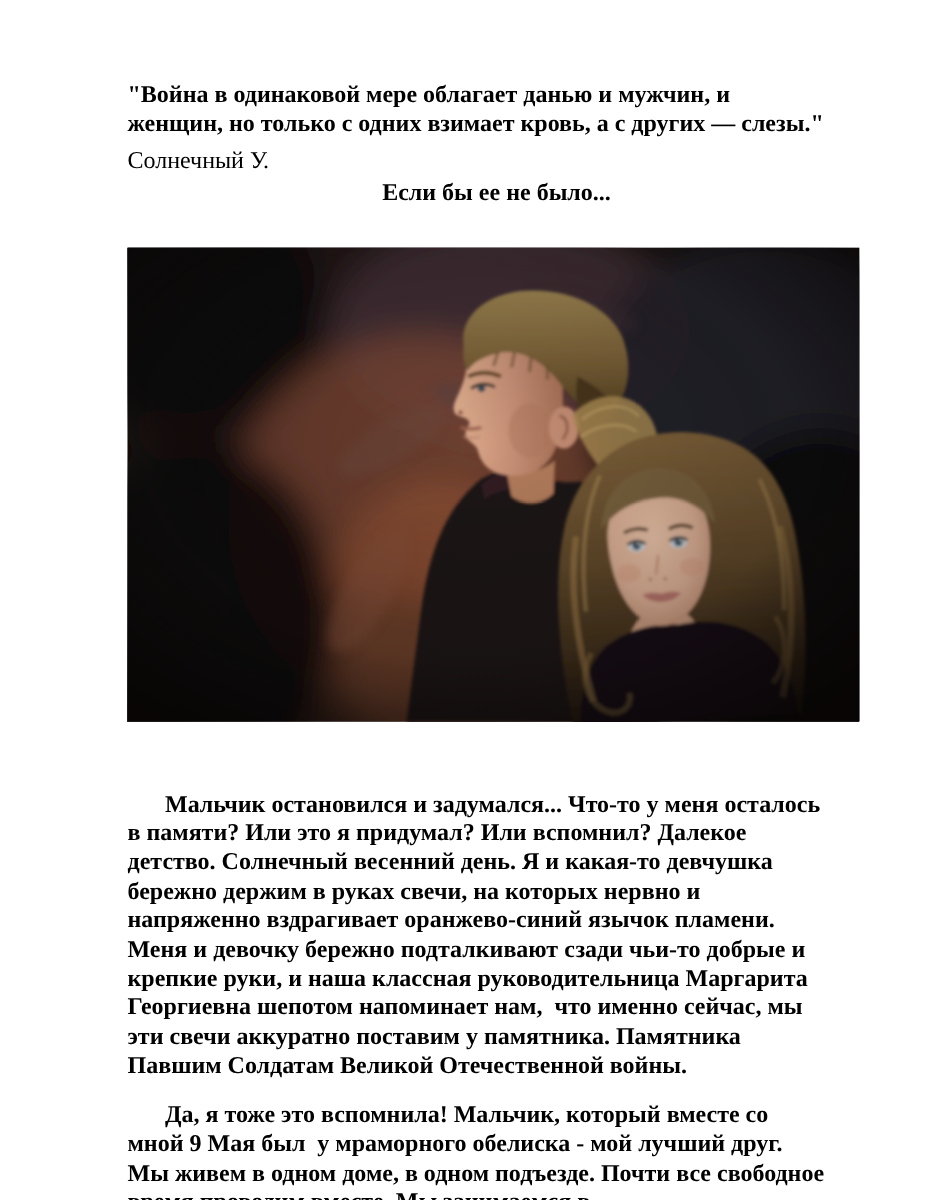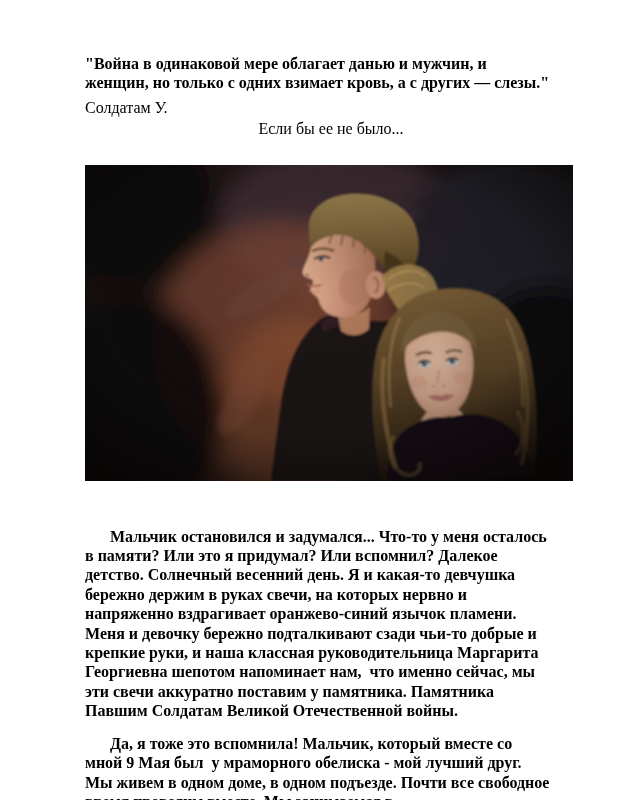--- a/index.html
+++ b/index.html
@@ -8,37 +8,37 @@
     font-family:"Liberation Serif","DejaVu Serif",serif;
     overflow:hidden;
   }
   .page{padding:54px 66px 0 85px;}
   .quote{
     font-weight:bold;font-size:16px;line-height:19.4px;
     margin:0 0 5px 0;
   }
   .author{font-size:16px;line-height:19.4px;margin:0 0 2px 0;}
   .title{
-    font-weight:normal;font-size:16px;line-height:19.4px;
+    font-weight:bold;font-size:16px;line-height:19.4px;
     text-align:center;text-indent:25px;margin:0 0 26px 0;
   }
   figure.portrait{margin:0 0 46px 0;width:488px;height:316px;}
   figure.portrait svg{display:block;}
   .para{
     font-size:16px;line-height:19.4px;margin:0 0 13px 0;
     text-indent:25px;white-space:pre-wrap;font-weight:bold;
   }
 </style>
 </head>
 <body>
 
 <div class="page">
 
   <p class="quote">"Война в одинаковой мере облагает данью и мужчин, и женщин, но только с одних взимает кровь, а с других — слезы."</p>
-  <p class="author">Солдатам У.</p>
+  <p class="author">Солнечный У.</p>
   <h1 class="title">Если бы ее не было...</h1>
 
   <figure class="portrait">
     <svg width="488" height="316" viewBox="0 0 488 316" xmlns="http://www.w3.org/2000/svg" role="img">
       <defs>
         <filter id="b1" x="-20%" y="-20%" width="140%" height="140%">
             <feGaussianBlur stdDeviation="1.1"></feGaussianBlur>
           </filter>
         <filter id="b3" x="-30%" y="-30%" width="160%" height="160%">
             <feGaussianBlur stdDeviation="3.5"></feGaussianBlur>

